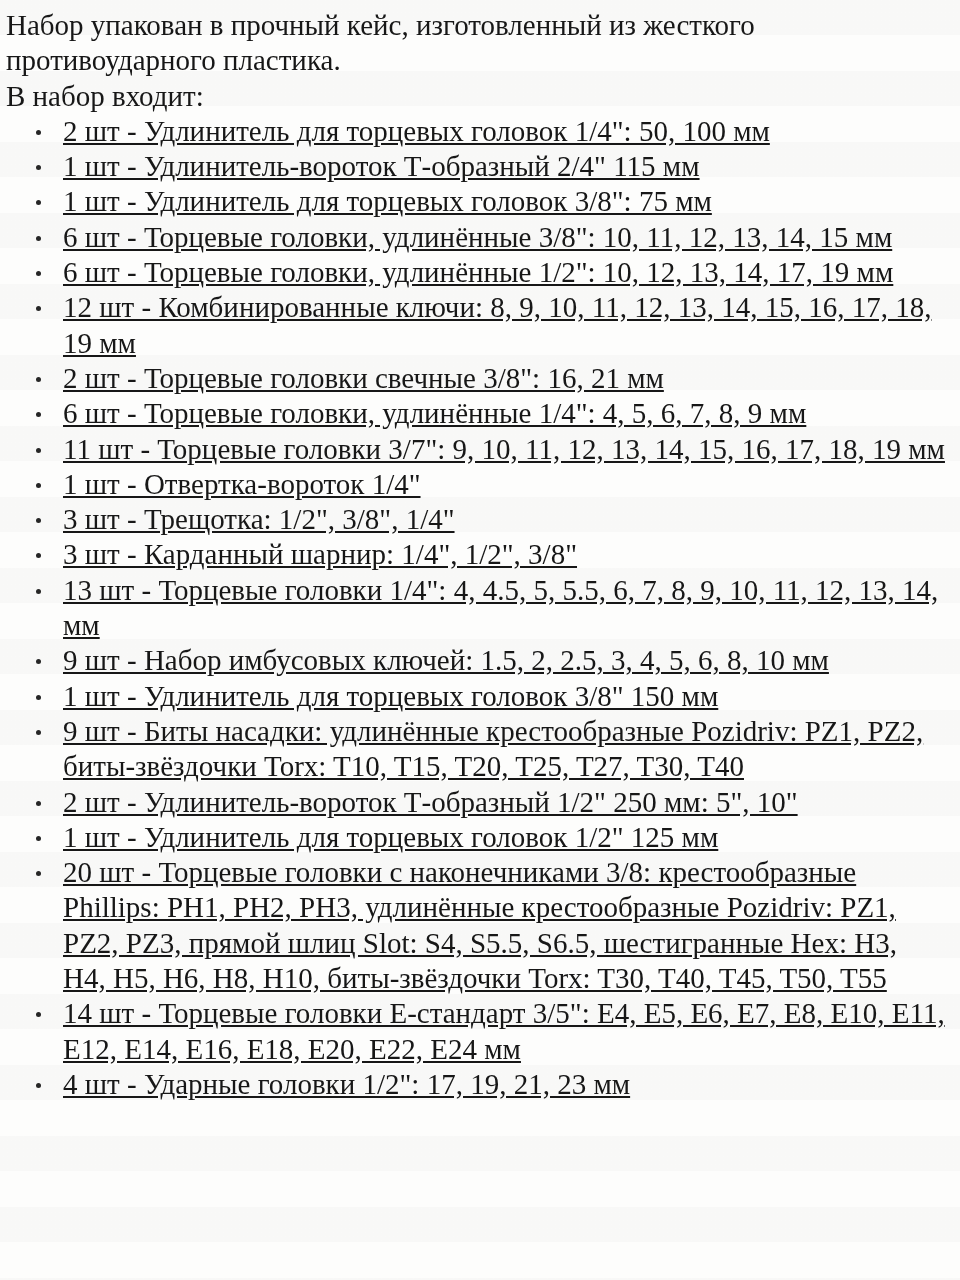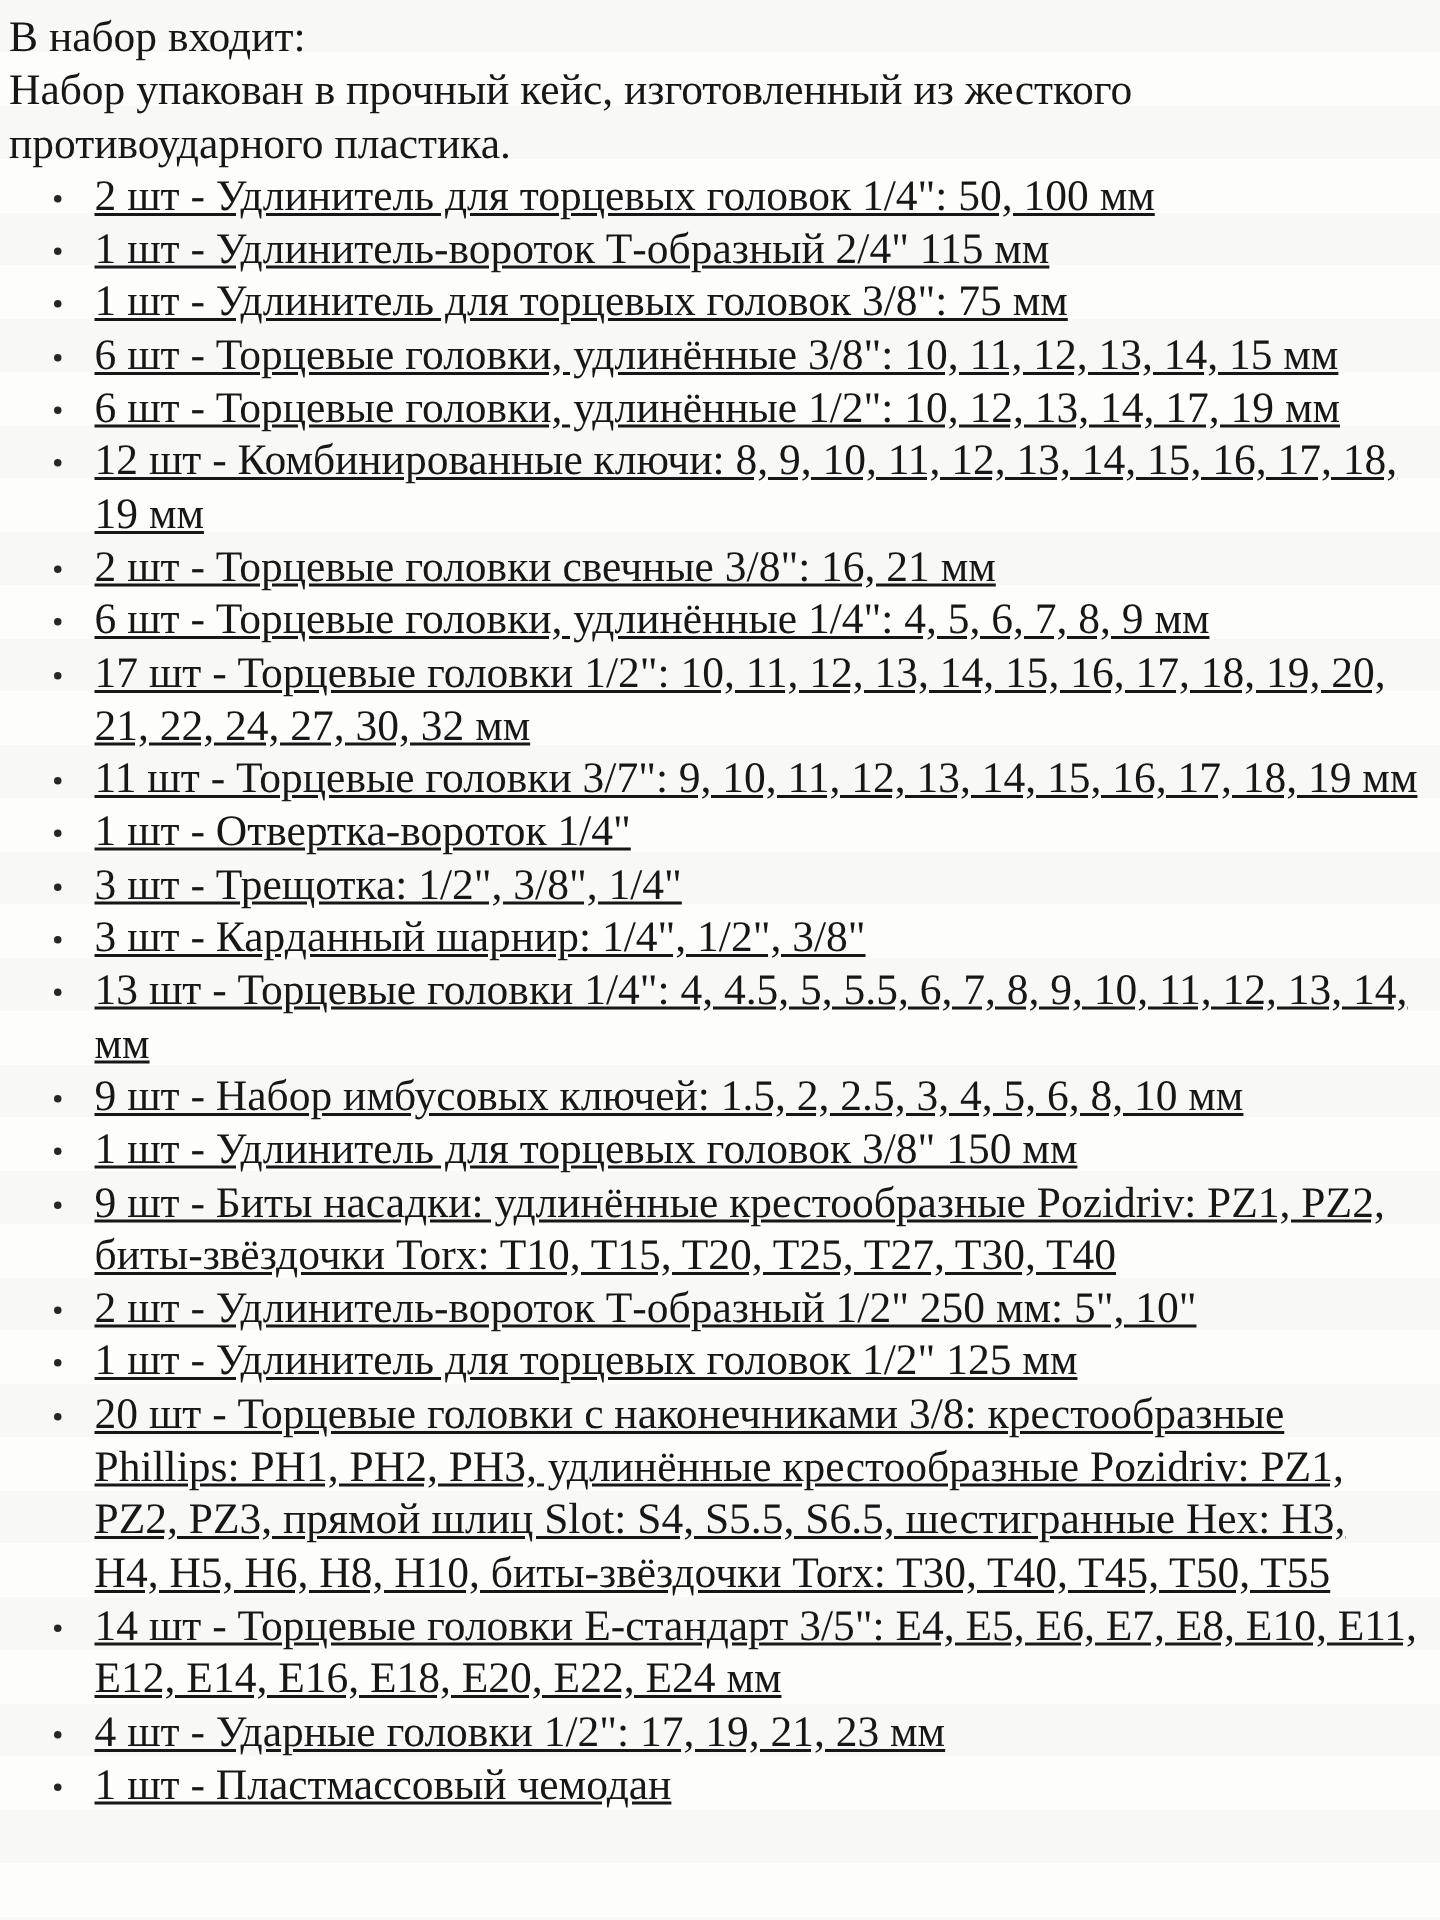--- a/index.html
+++ b/index.html
@@ -46,40 +46,38 @@
     width: 5px;
     height: 5px;
     border-radius: 50%;
     background: #262626;
   }
 </style>
 </head>
 <body>
 
 <div class="doc">
+  <p>Набор упакован в прочный кейс, изготовленный из жесткого противоударного пластика.</p>
   <p>В набор входит:</p>
-  <p>Набор упакован в прочный кейс, изготовленный из жесткого противоударного пластика.</p>
   <ul class="contents">
     <li>2 шт - Удлинитель для торцевых головок 1/4": 50, 100 мм</li>
     <li>1 шт - Удлинитель-вороток Т-образный 2/4" 115 мм</li>
     <li>1 шт - Удлинитель для торцевых головок 3/8": 75 мм</li>
     <li>6 шт - Торцевые головки, удлинённые 3/8": 10, 11, 12, 13, 14, 15 мм</li>
     <li>6 шт - Торцевые головки, удлинённые 1/2": 10, 12, 13, 14, 17, 19 мм</li>
     <li>12 шт - Комбинированные ключи: 8, 9, 10, 11, 12, 13, 14, 15, 16, 17, 18, 19 мм</li>
     <li>2 шт - Торцевые головки свечные 3/8": 16, 21 мм</li>
     <li>6 шт - Торцевые головки, удлинённые 1/4": 4, 5, 6, 7, 8, 9 мм</li>
-    <li>17 шт - Торцевые головки 1/2": 10, 11, 12, 13, 14, 15, 16, 17, 18, 19, 20, 21, 22, 24, 27, 30, 32 мм</li>
     <li>11 шт - Торцевые головки 3/7": 9, 10, 11, 12, 13, 14, 15, 16, 17, 18, 19 мм</li>
     <li>1 шт - Отвертка-вороток 1/4"</li>
     <li>3 шт - Трещотка: 1/2", 3/8", 1/4"</li>
     <li>3 шт - Карданный шарнир: 1/4", 1/2", 3/8"</li>
     <li>13 шт - Торцевые головки 1/4": 4, 4.5, 5, 5.5, 6, 7, 8, 9, 10, 11, 12, 13, 14, мм</li>
     <li>9 шт - Набор имбусовых ключей: 1.5, 2, 2.5, 3, 4, 5, 6, 8, 10 мм</li>
     <li>1 шт - Удлинитель для торцевых головок 3/8" 150 мм</li>
     <li>9 шт - Биты насадки: удлинённые крестообразные Pozidriv: PZ1, PZ2, биты-звёздочки Torx: T10, T15, T20, T25, T27, T30, T40</li>
     <li>2 шт - Удлинитель-вороток Т-образный 1/2" 250 мм: 5", 10"</li>
     <li>1 шт - Удлинитель для торцевых головок 1/2" 125 мм</li>
     <li>20 шт - Торцевые головки с наконечниками 3/8: крестообразные Phillips: PH1, PH2, PH3, удлинённые крестообразные Pozidriv: PZ1, PZ2, PZ3, прямой шлиц Slot: S4, S5.5, S6.5, шестигранные Hex: H3, H4, H5, H6, H8, H10, биты-звёздочки Torx: T30, T40, T45, T50, T55</li>
     <li>14 шт - Торцевые головки Е-стандарт 3/5": E4, E5, E6, E7, E8, E10, E11, E12, E14, E16, E18, E20, E22, E24 мм</li>
     <li>4 шт - Ударные головки 1/2": 17, 19, 21, 23 мм</li>
-    <li>1 шт - Пластмассовый чемодан</li>
   </ul>
 </div>
 
 </body></html>

